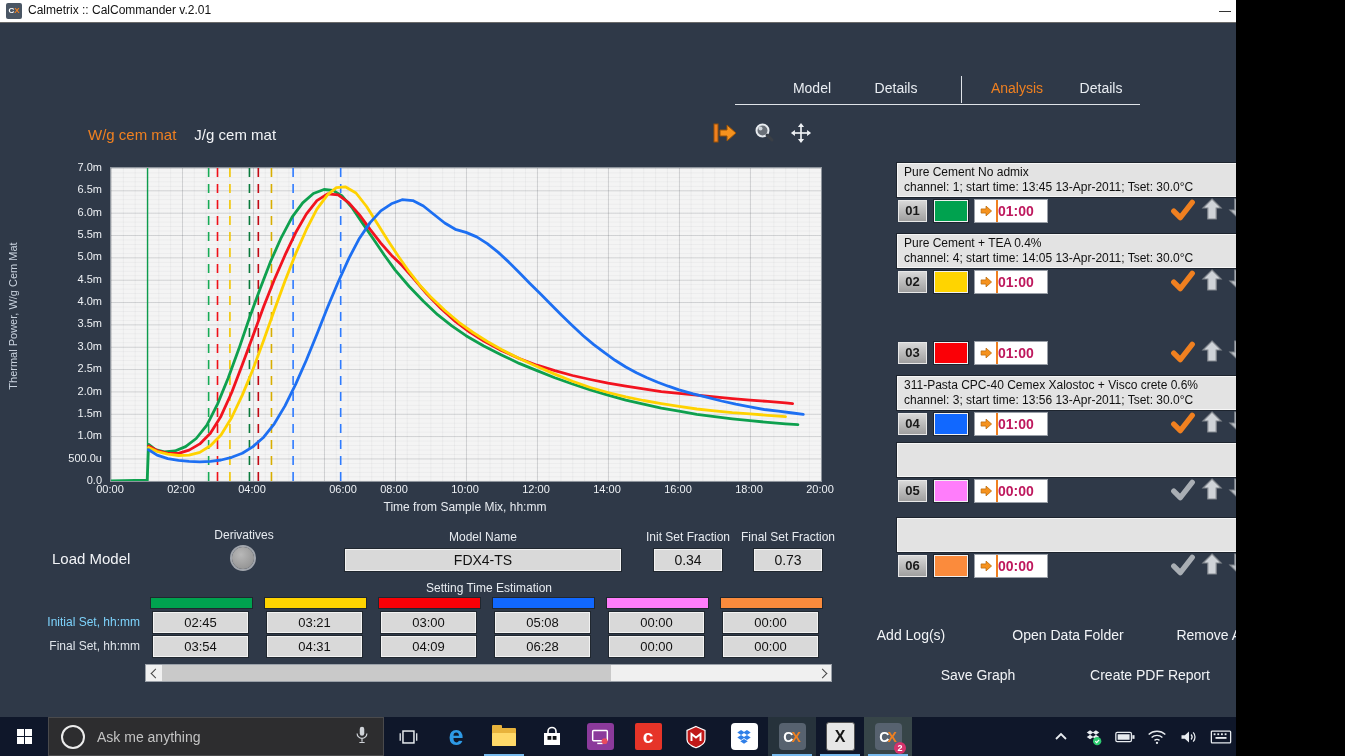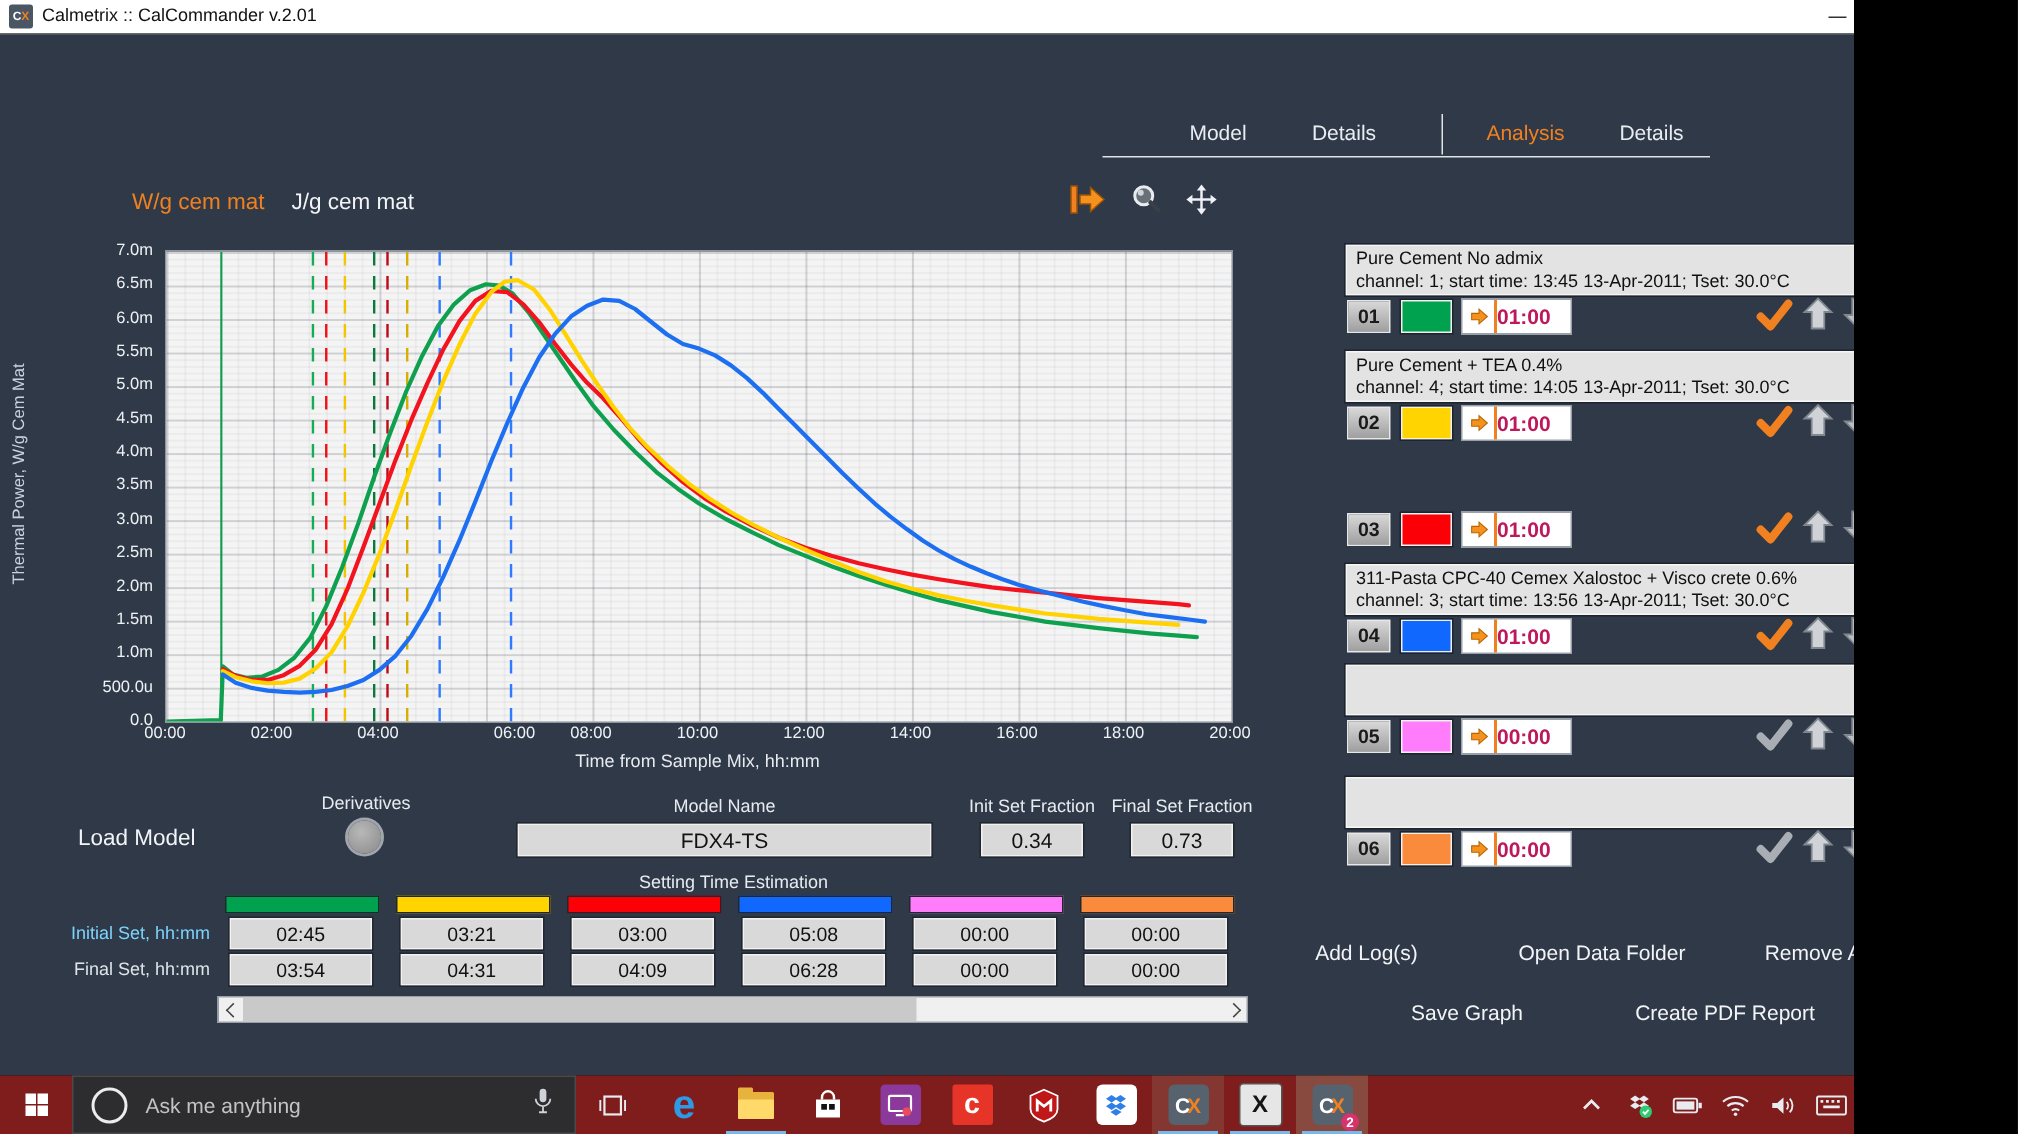--- a/index.html
+++ b/index.html
@@ -112,21 +112,21 @@
 
   .act-btn{position:absolute;font-size:14px;color:#f2f4f7;transform:translateX(-50%);white-space:nowrap;}
 
   
   #desktop-strip{position:absolute;left:1334px;top:23px;width:11px;height:694px;
     background:linear-gradient(180deg,#15101e 0%,#2a0d1c 22%,#5a1212 45%,#98300f 68%,#c85a0e 88%,#d8690d 100%);}
   #desktop-strip:after{content:"";position:absolute;inset:0;
     background:repeating-linear-gradient(115deg,rgba(0,0,0,0.35) 0 2px,transparent 2px 5px);}
 
   
-  #taskbar{position:absolute;left:0;top:717px;width:1345px;height:39px;background:#7f1d1d;display:flex;align-items:stretch;}
+  #taskbar{position:absolute;left:0;top:717px;width:1345px;height:39px;background:#0f172a;display:flex;align-items:stretch;}
   #tb-start{width:48px;display:flex;align-items:center;justify-content:center;}
   .winlogo{width:15px;height:15px;display:grid;grid-template-columns:7px 7px;grid-template-rows:7px 7px;gap:1px;}
   .winlogo i{background:#fff;}
   #tb-search{width:336px;background:#2d2d2f;border:1px solid #4a4a4c;display:flex;align-items:center;gap:12px;padding:0 12px;box-sizing:border-box;}
   #tb-search .cort{width:20px;height:20px;border:2.4px solid #ececec;border-radius:50%;}
   #tb-search .ph{font-size:14px;color:#c3c3c3;flex:1;}
   #tb-taskview{width:48px;display:flex;align-items:center;justify-content:center;}
   #tb-apps{display:flex;}
   .tb-app{position:relative;width:48px;display:flex;align-items:center;justify-content:center;}
   .tb-app.hl{background:rgba(160,190,150,0.28);}

